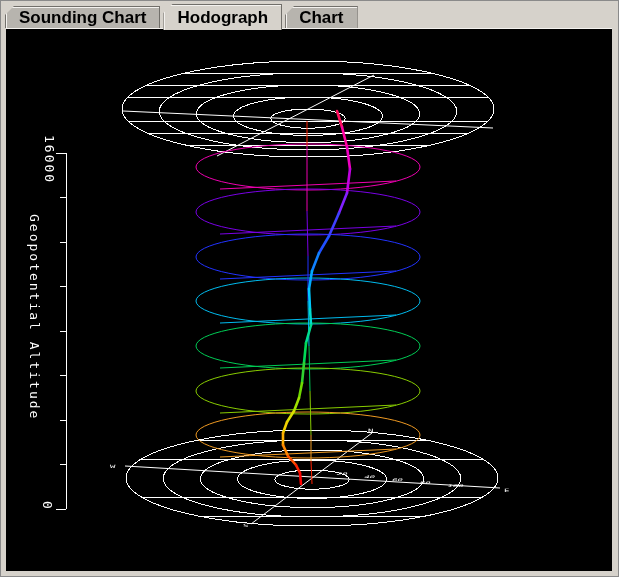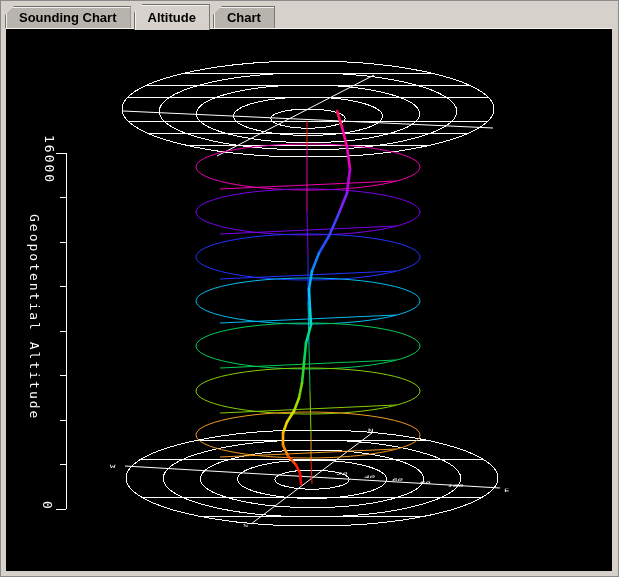--- a/index.html
+++ b/index.html
@@ -8,21 +8,21 @@
     position:absolute;left:0;top:0;width:617px;height:575px;
     background:#d6d2cb;border:1px solid #8a8a8a;
   }
   .tabbar{
     position:absolute;left:0;top:0;right:0;height:27px;
     background:#d6d2cb;
     display:flex;align-items:flex-end;padding-left:4px;box-sizing:border-box;
   }
   .tab{
     position:relative;
-    font-weight:bold;font-size:13px;color:#000;
+    font-weight:bold;font-size:17px;color:#000;
     background:#b7b4ae;
     border:1px solid #716f6a;border-bottom:none;
     box-shadow:inset 1px 1px 0 #f4f2ef;
     clip-path:polygon(9px 0,100% 0,100% 100%,0 100%,0 9px);
     padding:4px 13px 4px 13px;
     margin-right:3px;
     height:13px;line-height:13px;
     z-index:1;cursor:default;white-space:nowrap;
   }
   .tab.selected{
@@ -46,21 +46,21 @@
 </style>
 </head>
 <body>
 
 <div class="window">
   <div class="tabbar">
     <div class="tab">
       <span>Sounding Chart</span>
     </div>
     <div class="tab selected">
-      <span>Altitude</span>
+      <span>Hodograph</span>
     </div>
     <div class="tab">
       <span>Chart</span>
     </div>
   </div>
   <div class="content">
     <svg id="hodo" width="606" height="542" viewBox="6 28 606 542">
         <g>
           <line x1="66" y1="152" x2="66" y2="508" class="w"></line>
           <line x1="56" y1="152" x2="66" y2="152" class="w"></line>

